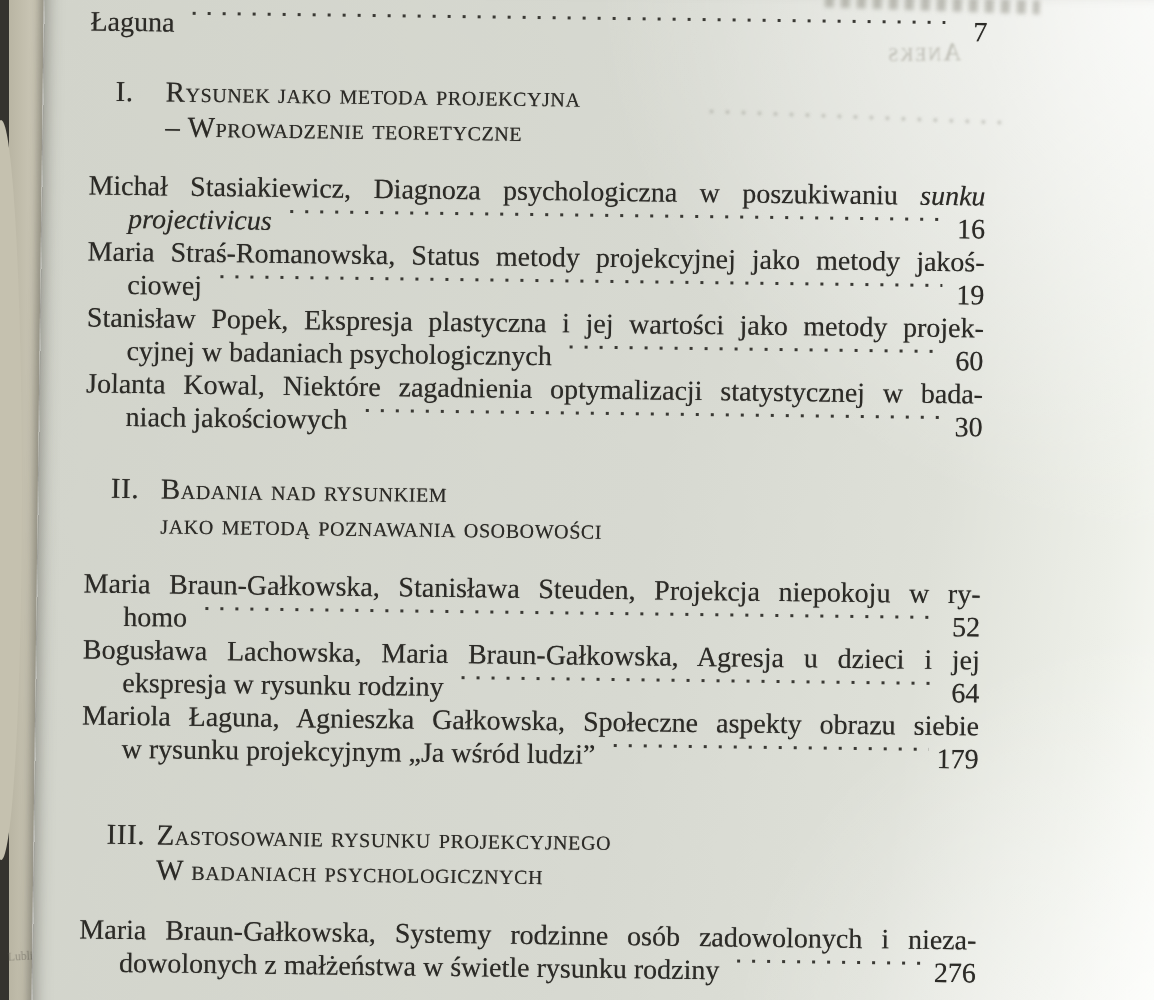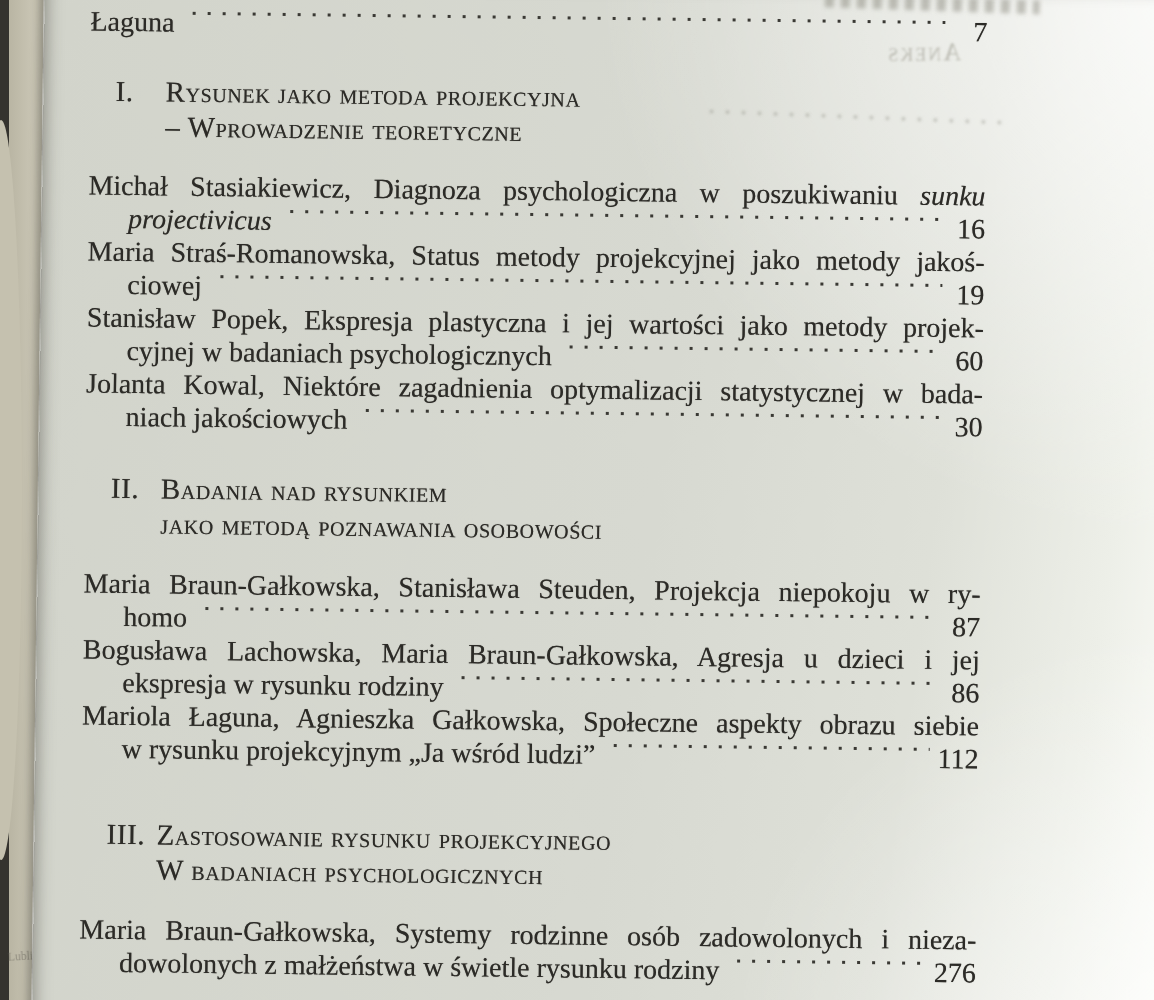--- a/index.html
+++ b/index.html
@@ -187,43 +187,43 @@
         <span>jako metodą poznawania osobowości</span>
       </div>
 
       <div class="entry">
         <div class="l1">
           <span>Maria Braun-Gałkowska, Stanisława Steuden, Projekcja niepokoju w ry-</span>
         </div>
         <div class="dotline l2">
           <span>homo</span>
           <span class="leader"></span>
-          <span class="pagenum">87</span>
+          <span class="pagenum">52</span>
         </div>
       </div>
 
       <div class="entry">
         <div class="l1">
           <span>Bogusława Lachowska, Maria Braun-Gałkowska, Agresja u dzieci i jej</span>
         </div>
         <div class="dotline l2">
           <span>ekspresja w rysunku rodziny</span>
           <span class="leader"></span>
-          <span class="pagenum">86</span>
+          <span class="pagenum">64</span>
         </div>
       </div>
 
       <div class="entry">
         <div class="l1">
           <span>Mariola Łaguna, Agnieszka Gałkowska, Społeczne aspekty obrazu siebie</span>
         </div>
         <div class="dotline l2">
           <span>w rysunku projekcyjnym „Ja wśród ludzi”</span>
           <span class="leader"></span>
-          <span class="pagenum">112</span>
+          <span class="pagenum">179</span>
         </div>
       </div>
 
       <div class="heading sc h3-before h2-after">
         <span class="numeral">III.</span>
         <span>Zastosowanie rysunku projekcyjnego</span>
         <span></span>
         <span>W badaniach psychologicznych</span>
       </div>
 

